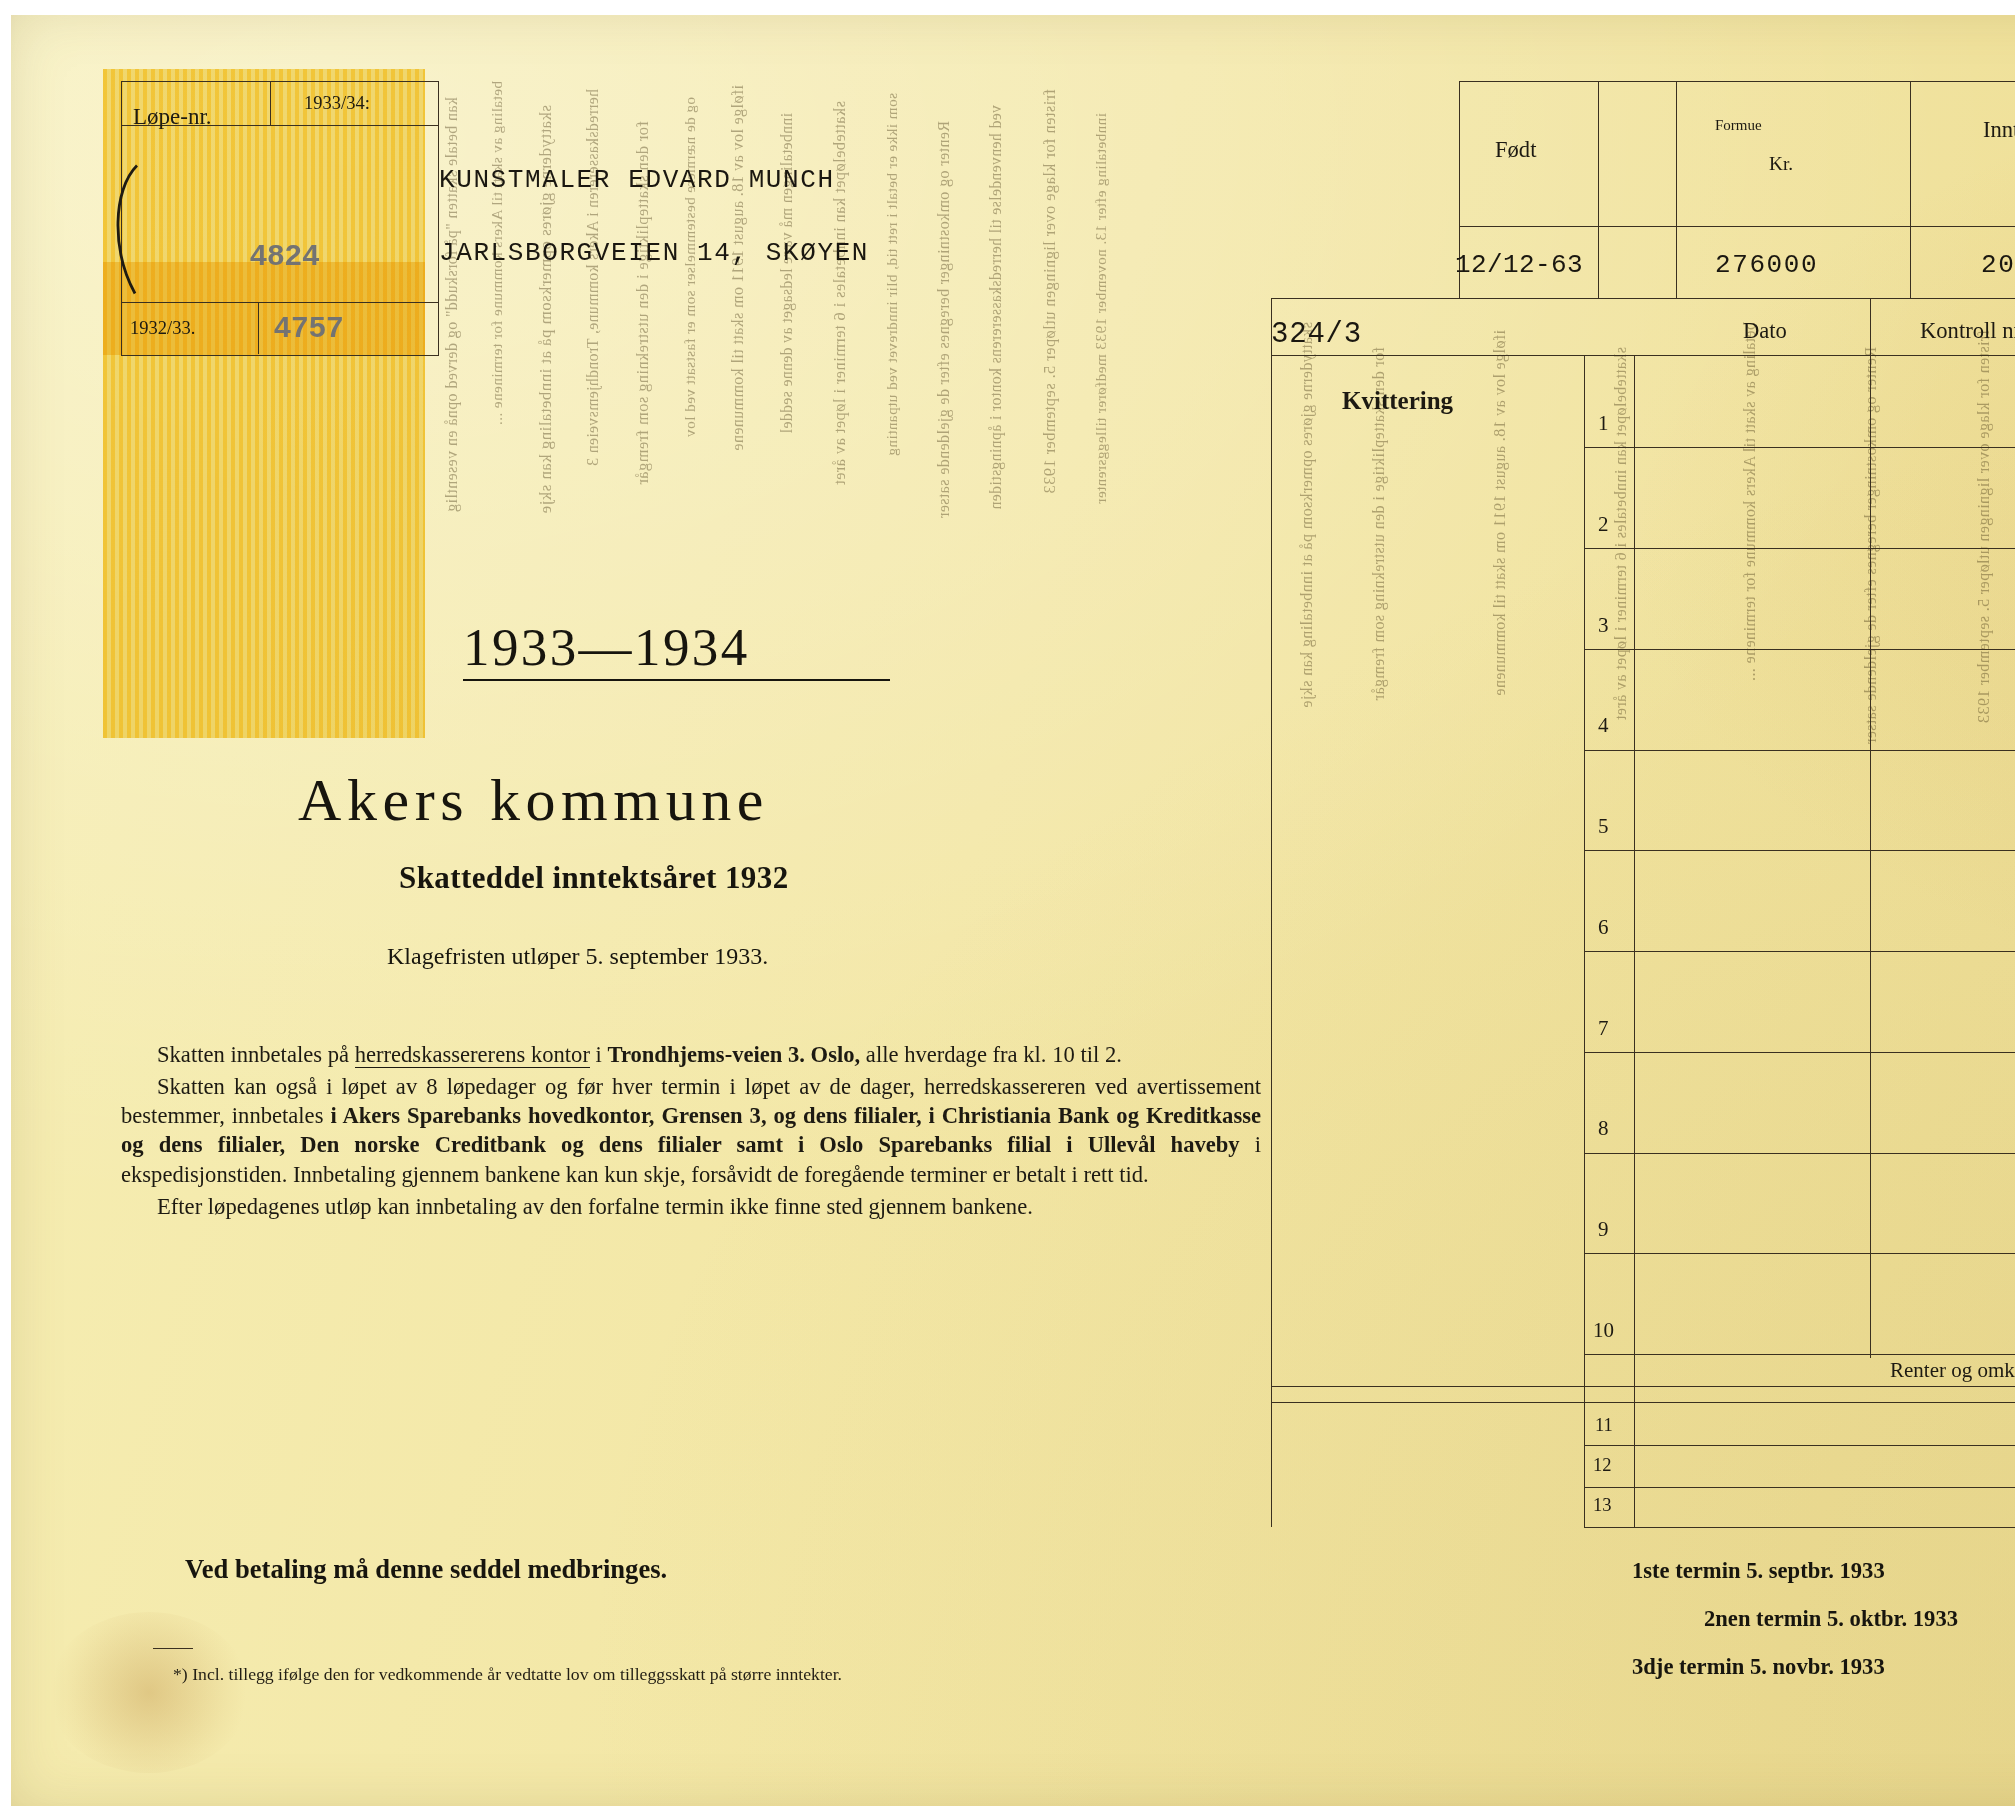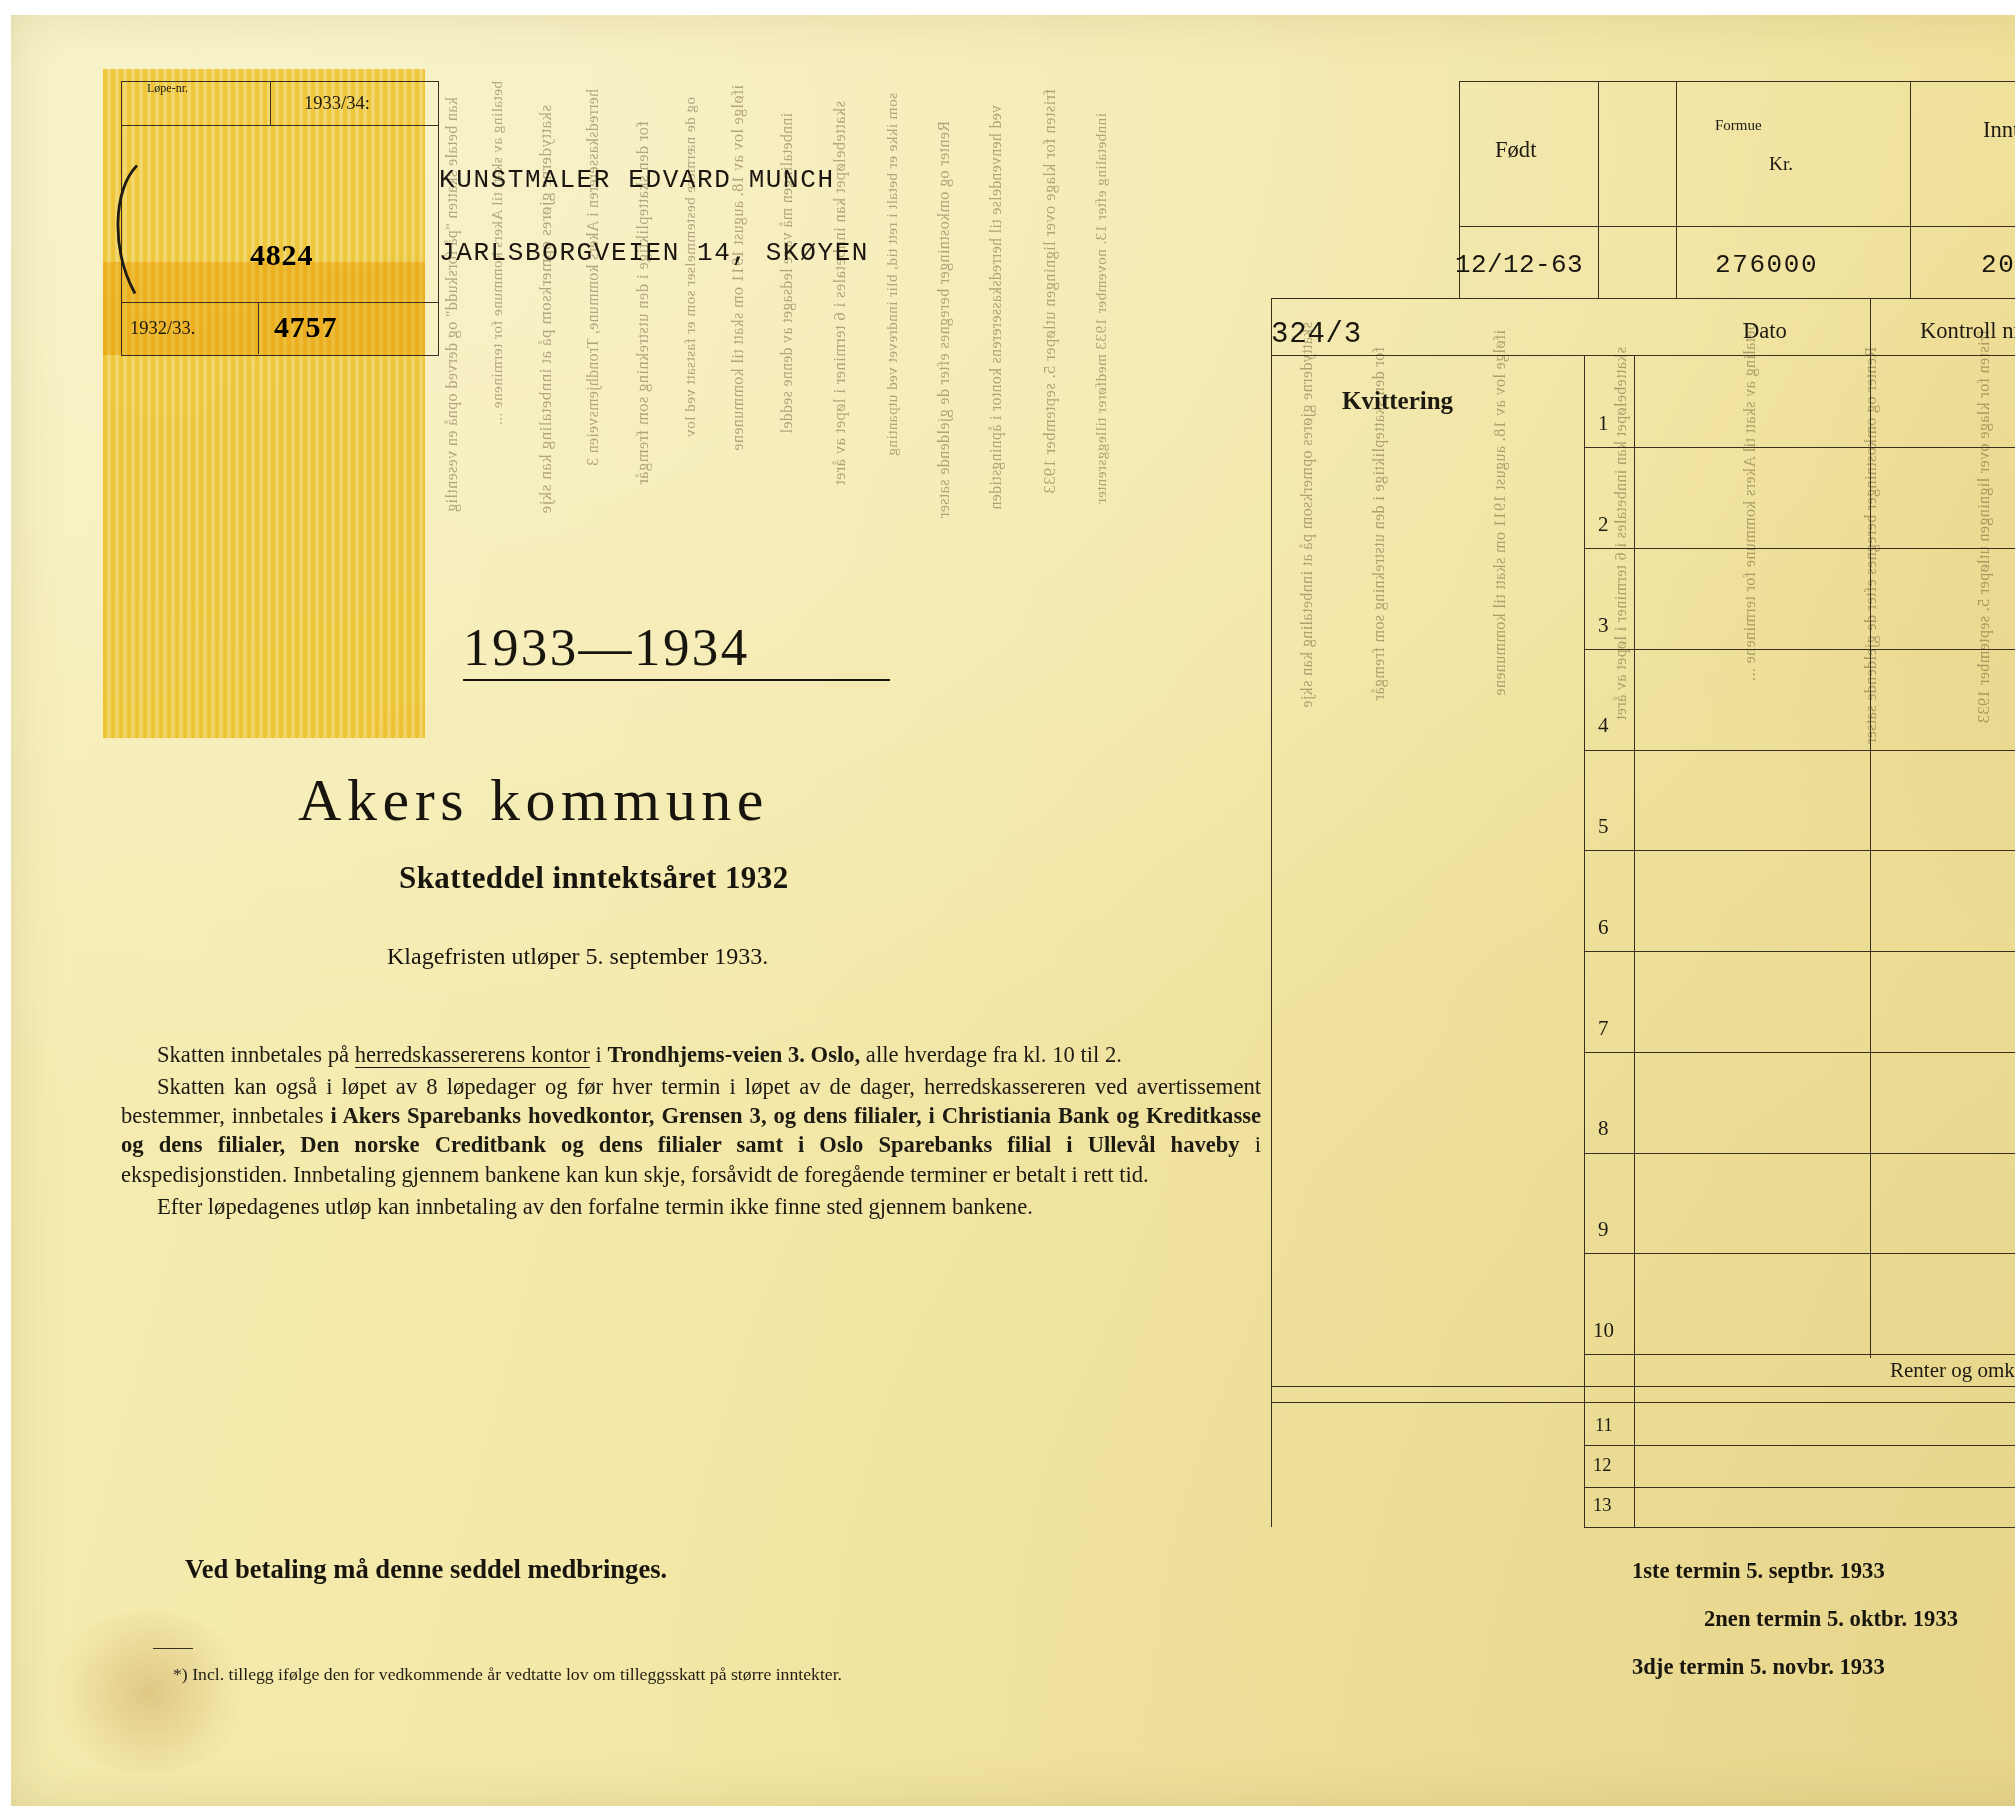--- a/index.html
+++ b/index.html
@@ -56,22 +56,22 @@
   #hl-block2{
     position:absolute;
     left:103px;top:262px;width:322px;height:93px;
     background:rgba(247,200,40,0.55);
     mix-blend-mode:multiply;
   }
 
   
   .lbl{position:absolute;font-family:"Liberation Serif", serif;color:#1d1a12;}
   .hand{
-    font-family:Liberation Serif, serif;
-    color:#000000;
+    font-family:Liberation Sans, sans-serif;
+    color:#737373;
     letter-spacing:0.8px;
   }
   .typed{
     font-family:"Liberation Mono", monospace;
     color:#1a1710;
     letter-spacing:1.6px;
   }
   .bold{font-weight:bold;}
 
   
@@ -151,21 +151,21 @@
 
   <div class="ln hl" style="left:121px;top:81px;width:318px;"></div>
   <div class="ln hl" style="left:121px;top:125px;width:318px;"></div>
   <div class="ln hl" style="left:121px;top:302px;width:318px;"></div>
   <div class="ln hl" style="left:121px;top:355px;width:318px;"></div>
   <div class="ln vl" style="left:121px;top:81px;height:274px;"></div>
   <div class="ln vl" style="left:438px;top:81px;height:274px;"></div>
   <div class="ln vl" style="left:270px;top:81px;height:44px;"></div>
   <div class="ln vl" style="left:258px;top:302px;height:52px;"></div>
 
-  <div class="lbl" style="left:133px;top:81px;font-size:12px;margin-left:14px;">Løpe-nr.</div>
+  <div class="lbl" style="left:133px;top:104px;font-size:23px;">Løpe-nr.</div>
   <div class="lbl" style="left:304px;top:93px;font-size:18.5px;">1933/34:</div>
   <div class="lbl bold hand" style="left:250px;top:238px;font-size:30px;">4824</div>
   <div class="lbl" style="left:130px;top:318px;font-size:18.5px;">1932/33.</div>
   <div class="lbl bold hand" style="left:274px;top:310px;font-size:30px;">4757</div>
 
   <svg style="position:absolute;left:97px;top:161px;width:48px;height:137px;" viewBox="0 0 120 340" width="48" height="137">
     <path d="M100 10 C 40 70, 35 220, 95 330" stroke="#1f1b12" stroke-width="7" fill="none"></path>
   </svg>
 
   <div class="typed" style="position:absolute;left:439px;top:165px;font-size:26px;">KUNSTMALER EDVARD MUNCH</div>

